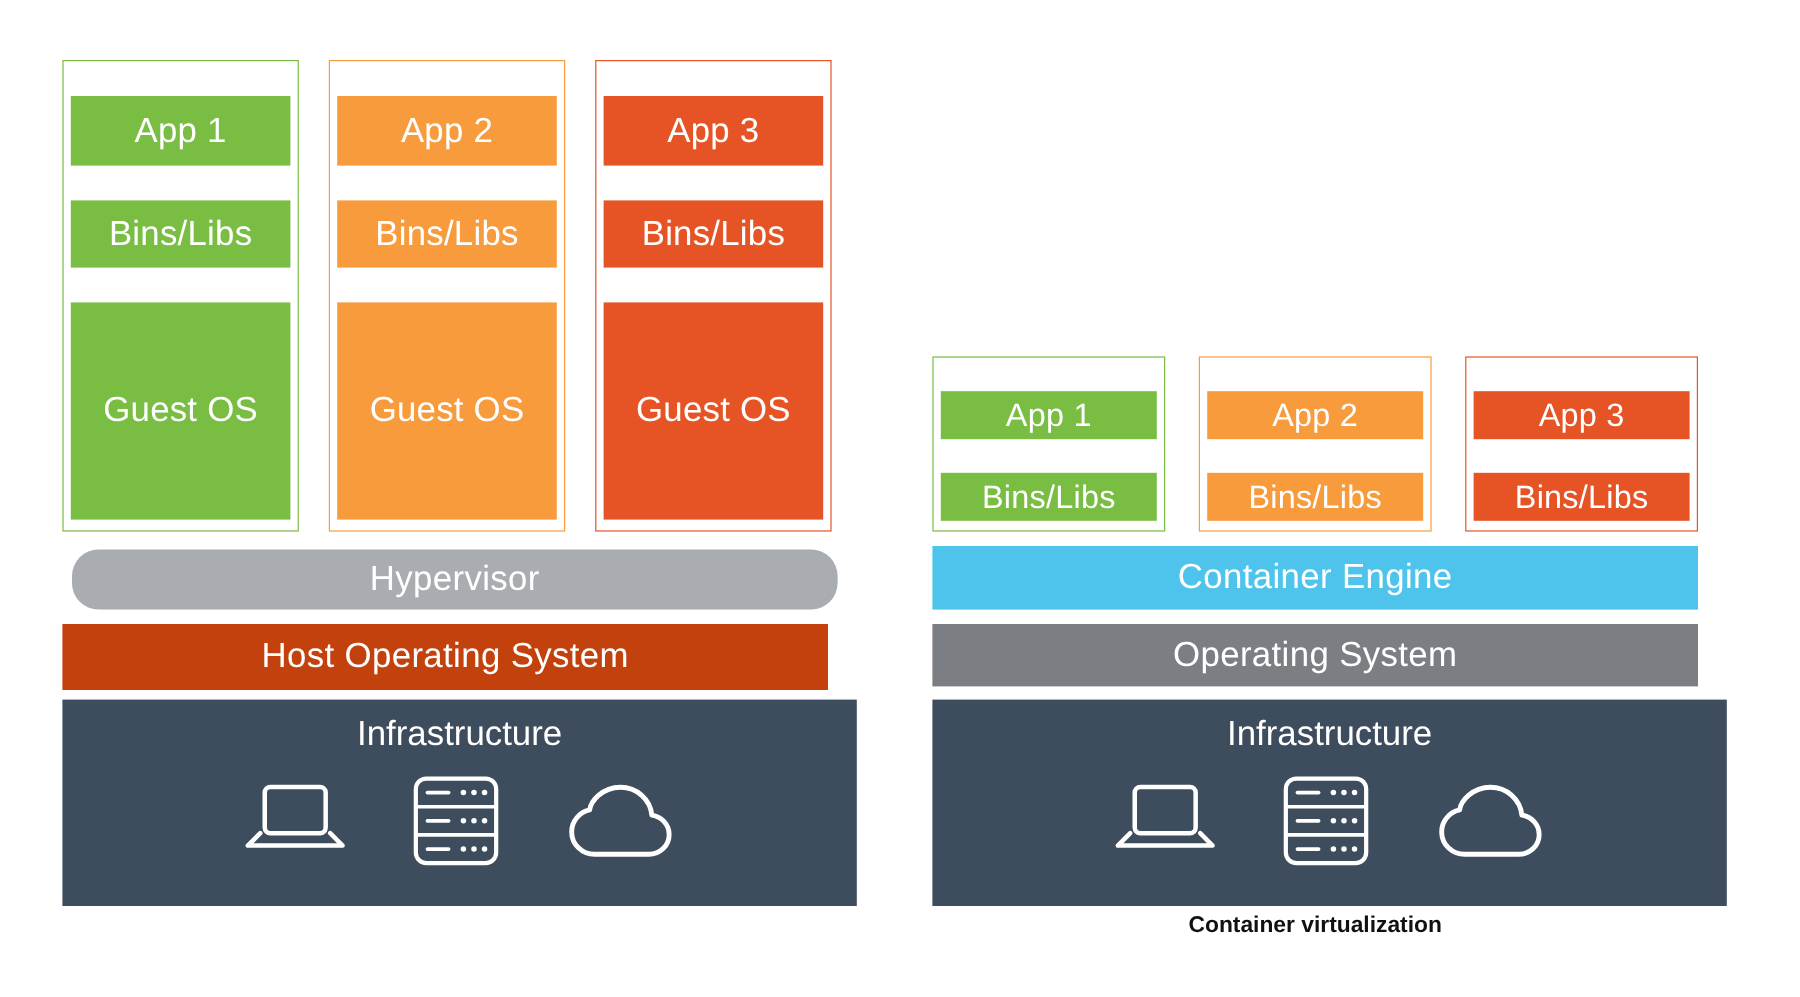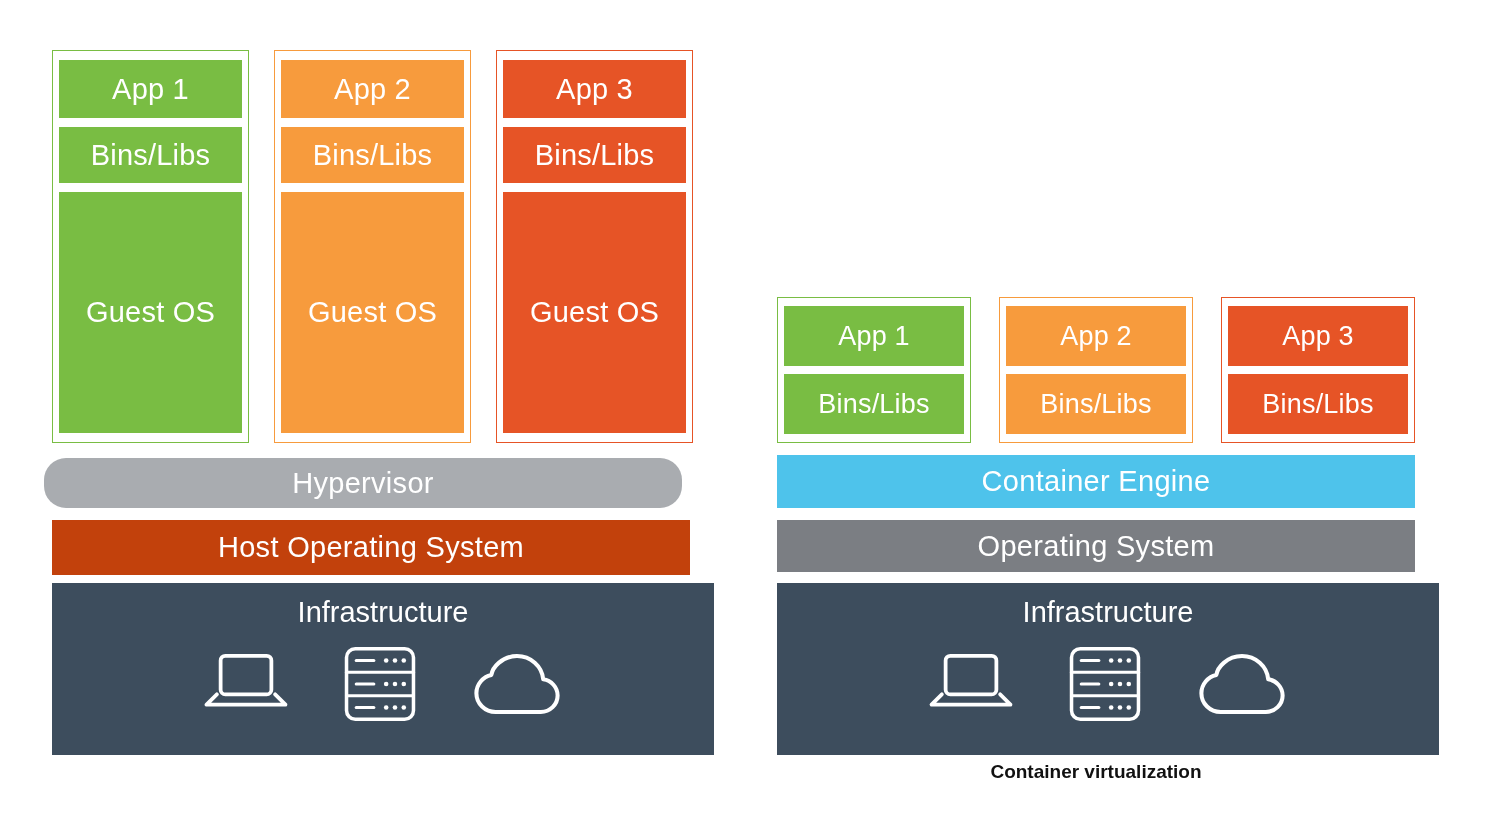--- a/index.html
+++ b/index.html
@@ -5,35 +5,35 @@
   * { margin:0; padding:0; box-sizing:border-box; }
   html,body { background:#ffffff; }
   body { font-family:"Liberation Sans", sans-serif; }
   .canvas { position:relative; width:1500px; height:831px; background:#ffffff; overflow:hidden; }
 
   
   .vm-stack { position:absolute; top:50px; height:393px; border:1px solid; background:#fff;
               padding:9px 6px; display:flex; flex-direction:column; gap:9px; }
   .s1{left:52px;width:197px} .s2{left:274px;width:197px} .s3{left:496px;width:197px}
   .block { color:#fff; display:flex; align-items:center; justify-content:center;
-           font-size:29px; letter-spacing:.2px; }
+           font-size:29px; letter-spacing:.2px;margin-top:20px; }
   .vm-stack .app  { height:58px; flex:none; }
   .vm-stack .bins { height:56px; flex:none; }
   .vm-stack .guest{ flex:1; }
 
   
   .cstack { position:absolute; top:297px; height:146px; border:1px solid; background:#fff;
             padding:8px 6px; display:flex; flex-direction:column; gap:8px; }
   .c1{left:777px;width:194px} .c2{left:999px;width:194px} .c3{left:1221px;width:194px}
   .cstack .block { flex:1; font-size:27px; }
 
   
   .bar { position:absolute; color:#fff; display:flex; align-items:center; justify-content:center;
          font-size:29px; letter-spacing:.3px; }
-  .bar.hypervisor { left:44px;  top:458px; width:638px; height:50px;border-radius:22px; }
+  .bar.hypervisor { left:60px;  top:458px; width:638px; height:50px;border-radius:22px; }
   .bar.hostos     { left:52px;  top:520px; width:638px; height:55px; }
   .bar.engine     { left:777px; top:455px; width:638px; height:53px; }
   .bar.os         { left:777px; top:520px; width:638px; height:52px; }
 
   
   .infra { position:absolute; top:583px; width:662px; height:172px; color:#fff;
            display:flex; flex-direction:column; align-items:center; }
   .infra.l { left:52px; } .infra.r { left:777px; }
   .infra .label { margin-top:13px; font-size:29px; }
   .icons { display:flex; align-items:center; gap:50px; margin-top:16px; }

